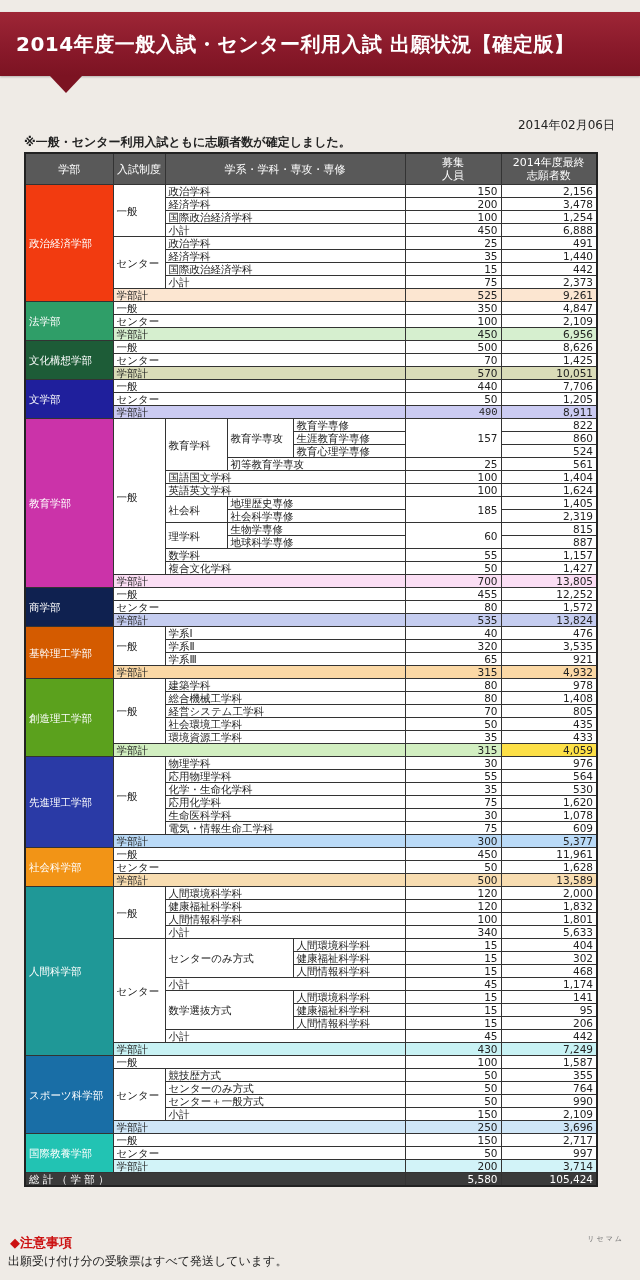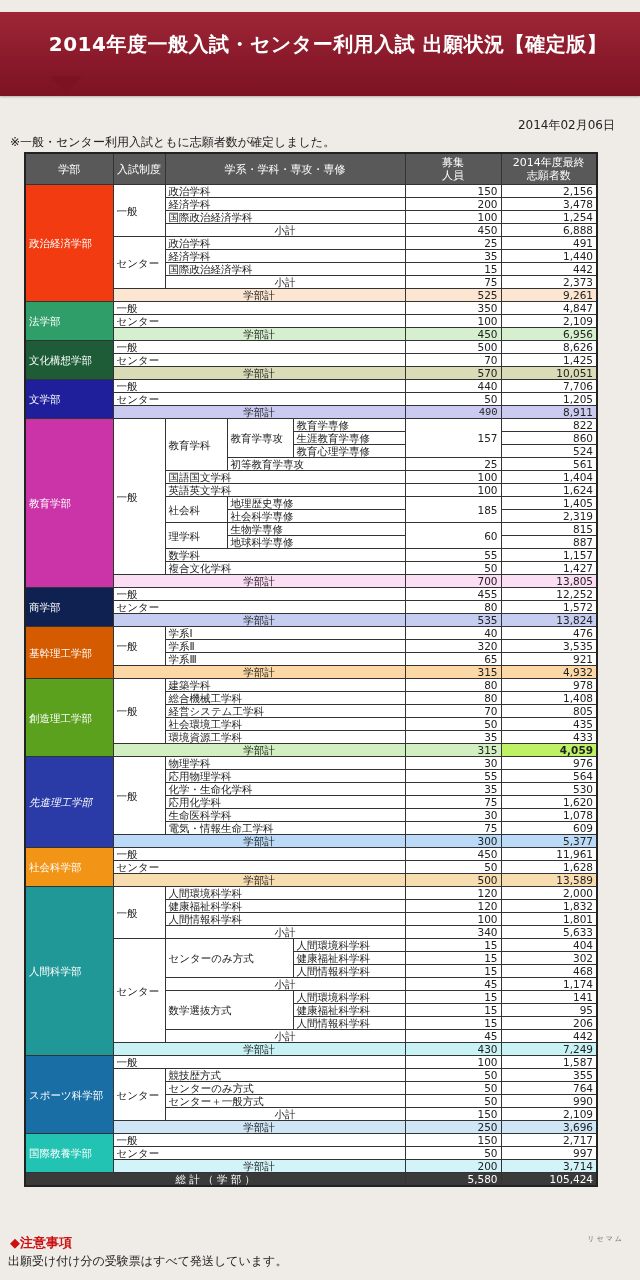--- a/index.html
+++ b/index.html
@@ -3,54 +3,53 @@
 <meta charset="utf-8">
 <style>
   html,body{margin:0;padding:0;}
   body{
     width:640px;height:1280px;position:relative;
     background:#efebe6;
     font-family:"DejaVu Sans","Liberation Sans",sans-serif;
     color:#222;
   }
   .banner{
-    position:absolute;top:12px;left:0;width:640px;height:84px;
+    position:absolute;top:12px;left:0;width:640px;height:64px;
     background:linear-gradient(180deg,#9e2636 0%,#8a1a2b 55%,#7c1322 100%);
     box-shadow:0 1px 2px rgba(0,0,0,.25);
-    text-align:center;
   }
   .banner .title{
     color:#fff;font-size:20px;font-weight:bold;margin:0;
     padding:19px 0 0 16px;letter-spacing:.5px;white-space:nowrap;
   }
   .banner-tail{
     position:absolute;top:76px;left:50px;width:0;height:0;
     border-left:16px solid transparent;border-right:16px solid transparent;
     border-top:17px solid #7c1322;
   }
   .pub-date{position:absolute;top:117px;right:25px;font-size:12px;color:#222;}
-  .note{position:absolute;top:134px;left:10px;font-size:12px;color:#222;}
+  .note{position:absolute;top:134px;left:24px;font-size:12px;color:#222;font-weight:bold;}
   table.apply-table{
     position:absolute;top:152px;left:24px;width:572px;
     border-collapse:collapse;table-layout:fixed;
     border:2px solid #222;
   }
   .apply-table th,.apply-table td{
     border:1px solid #333;
     font-size:10.5px;line-height:12px;height:12px;
     padding:0 3px;white-space:nowrap;overflow:hidden;
     background:#fff;font-weight:normal;
   }
   .apply-table th{
     background:#595959;color:#fff;text-align:center;
     height:30px;white-space:pre-line;line-height:13px;font-size:11px;
   }
   .a-l{text-align:left;}
   .a-r{text-align:right;}
-  .a-c{text-align:center;}
+  .a-c{text-align:left;}
   .fg-w{color:#fff;}
   .notice-head{position:absolute;top:1234px;left:10px;font-size:13px;font-weight:bold;color:#cc1111;}
   .notice-body{position:absolute;top:1253px;left:8px;font-size:12px;color:#222;}
   .logo{
     position:absolute;top:1234px;right:12px;text-align:right;
     color:#4d4d4d;font-weight:bold;
   }
   .logo .ruby{display:block;font-size:7px;letter-spacing:2px;color:#777;font-weight:normal;margin:0 4px -2px 0;}
   .logo .word{font-size:27px;letter-spacing:-1px;line-height:28px;}
 </style>
@@ -311,24 +310,24 @@
         <td class="a-r">435</td>
       </tr>
       <tr>
         <td colspan="3" class="a-l">環境資源工学科</td>
         <td class="a-r">35</td>
         <td class="a-r">433</td>
       </tr>
       <tr>
         <td colspan="4" class="a-c" style="background: rgb(210, 239, 193);">学部計</td>
         <td class="a-r" style="background: rgb(210, 239, 193);">315</td>
-        <td class="a-r" style="background: #bef264; font-weight: bold;">4,059</td>
-      </tr>
-      <tr>
-        <td rowspan="7" class="a-l fg-w" style="background: rgb(42, 58, 166); font-style: italic;">先進理工学部</td>
+        <td class="a-r" style="background: #fde047;">4,059</td>
+      </tr>
+      <tr>
+        <td rowspan="7" class="a-l fg-w" style="background: rgb(42, 58, 166);">先進理工学部</td>
         <td rowspan="6" class="a-l">一般</td>
         <td colspan="3" class="a-l">物理学科</td>
         <td class="a-r">30</td>
         <td class="a-r">976</td>
       </tr>
       <tr>
         <td colspan="3" class="a-l">応用物理学科</td>
         <td class="a-r">55</td>
         <td class="a-r">564</td>
       </tr>

